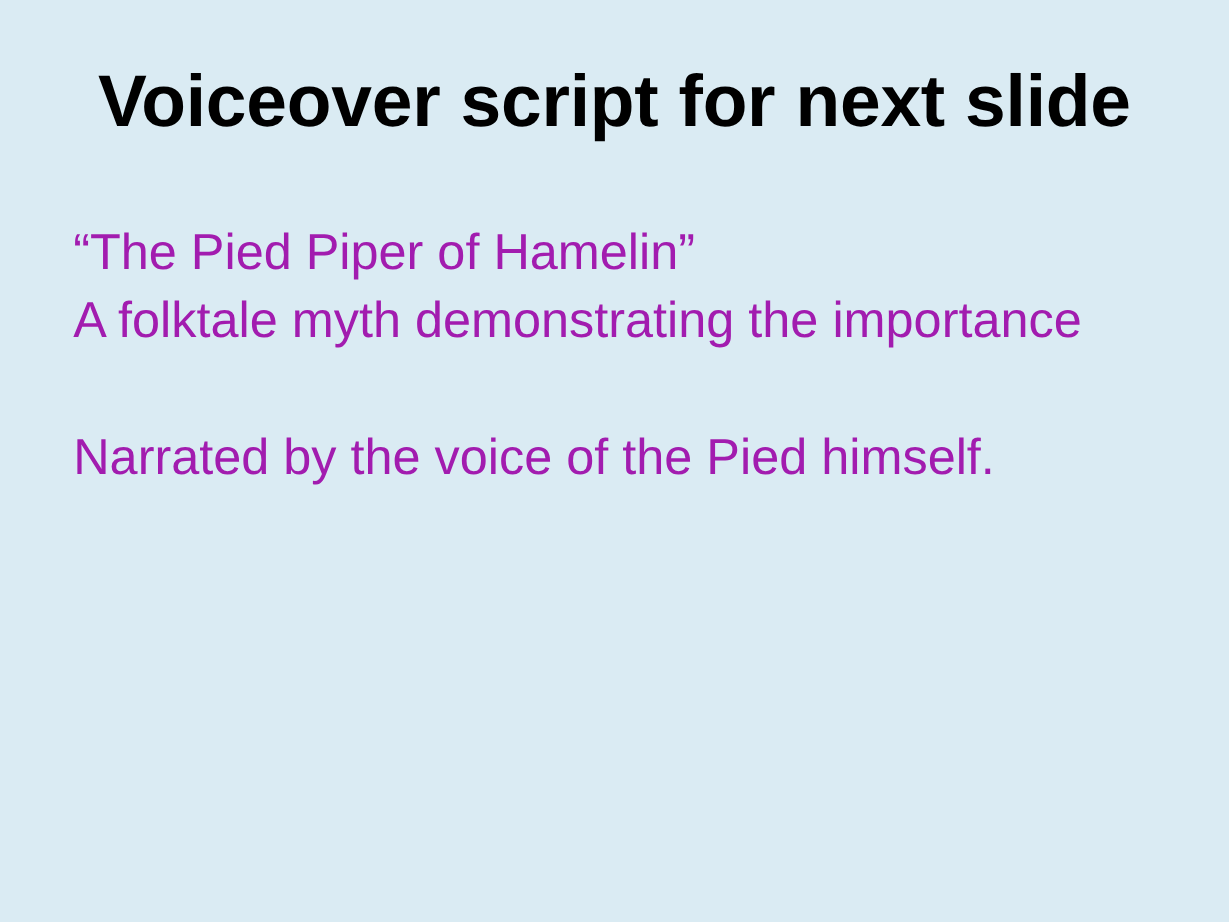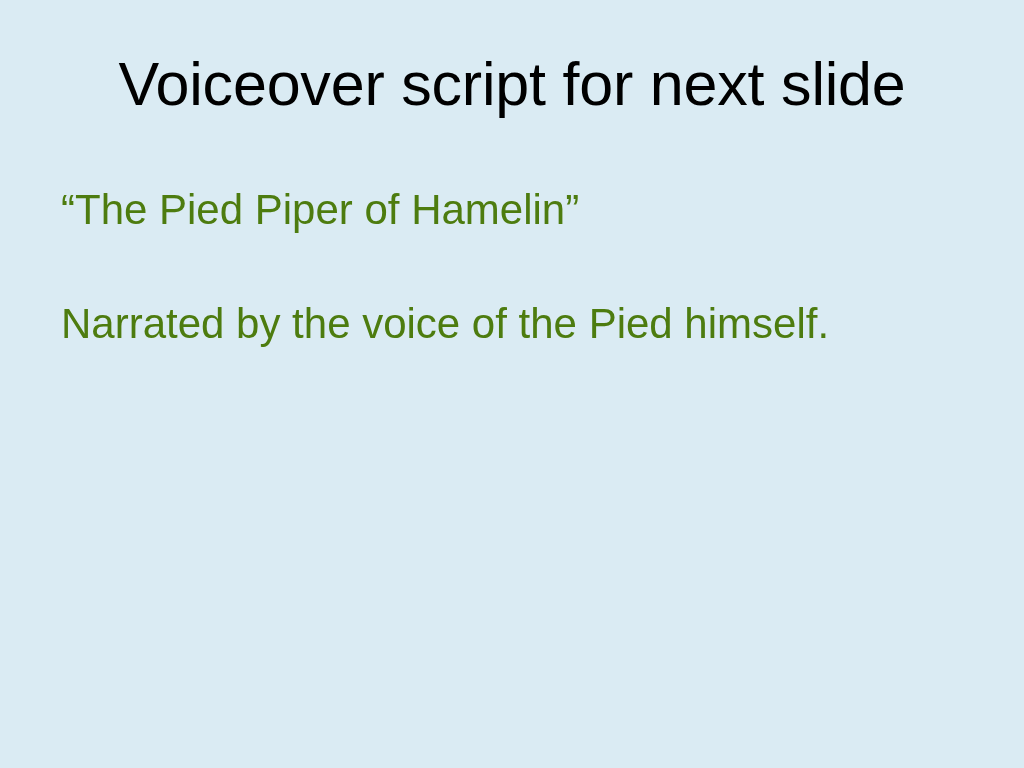--- a/index.html
+++ b/index.html
@@ -23,57 +23,58 @@
     box-sizing: border-box;
   }
 
   .slide-title {
     position: absolute;
     left: 0;
     top: 52px;
     width: 1024px;
     text-align: center;
     font-size: 61px;
-    font-weight: 400;
+    font-weight: 700;
     line-height: 1.08;
     letter-spacing: -0.2px;
     color: #000000;
     white-space: nowrap;
   }
 
   .slide-body {
     position: absolute;
     left: 61px;
     top: 181px;
     width: 910px;
   }
 
   .body-line {
     font-size: 42px;
     font-weight: 400;
     line-height: 57px;
-    color: #4d7c0f;
+    color: #a21caf;
     white-space: pre;
   }
 
   .body-spacer {
     height: 57px;
   }
 </style>
 </head>
 <body>
 
 <div class="slide">
 
   <div class="slide-title">Voiceover script for next slide</div>
 
   <div class="slide-body">
 
     <div class="body-paragraph">
       <div class="body-line">“The Pied Piper of Hamelin”</div>
+      <div class="body-line">A folktale myth demonstrating the importance</div>
     </div>
 
     <div class="body-spacer"></div>
 
     <div class="body-paragraph">
       <div class="body-line">Narrated by the voice of the Pied himself.</div>
     </div>
 
   </div>
 

